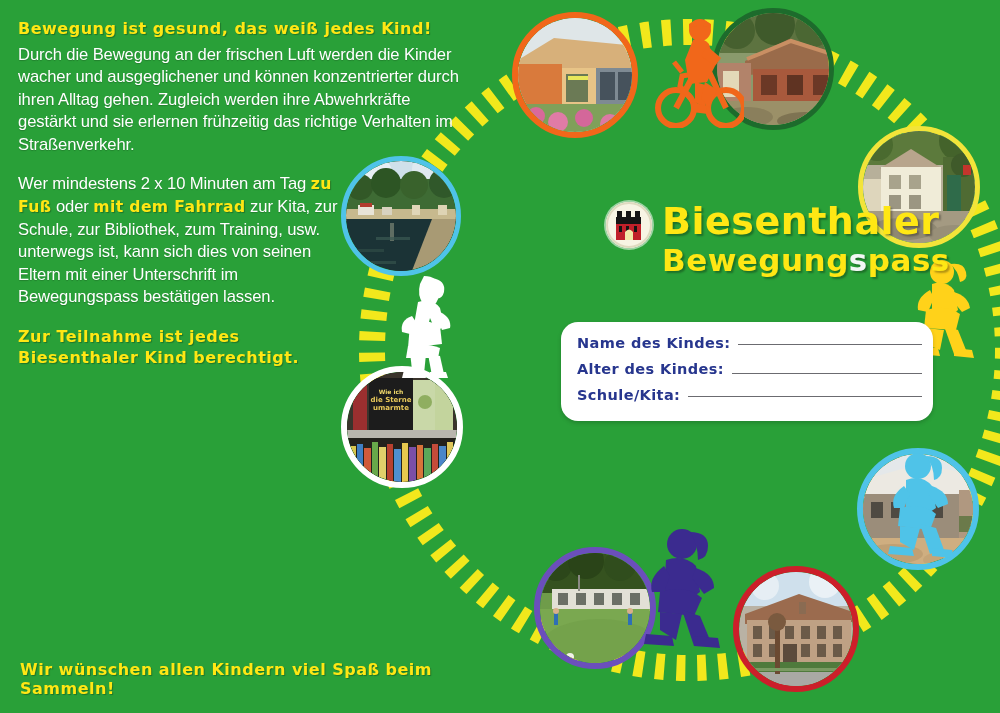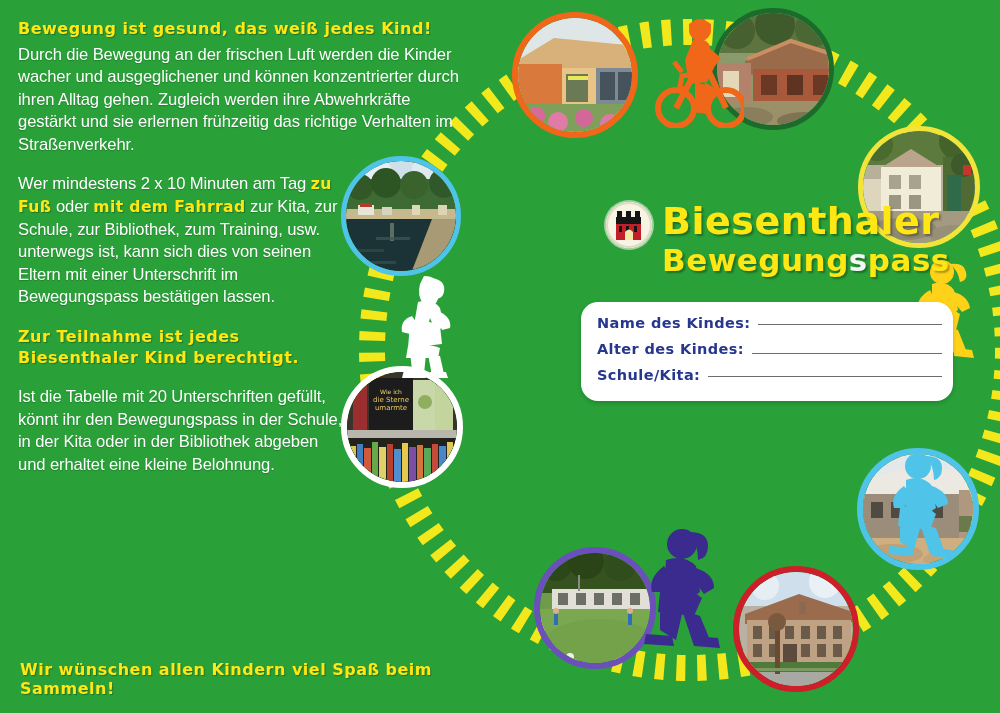--- a/index.html
+++ b/index.html
@@ -114,27 +114,26 @@
     text-shadow: 2px 2px 2px rgba(0,0,0,.30);
     white-space: nowrap;
     margin-left: 40px;
   }
   .title-line2 .sp-s { color: #f2f7f5; }
 
   
   .formcard {
     position: absolute;
     left: 561px;
-    top: 302px;
+    top: 322px;
     width: 372px;
     height: 99px;
     background: #ffffff;
     border-radius: 17px;
     box-shadow: 0 2px 4px rgba(0,0,0,.18);
-    margin-left: 20px;
   }
   .formrow {
     position: absolute;
     left: 16px;
     display: flex;
     align-items: baseline;
     width: 345px;
   }
   .formrow:nth-of-type(1) { top: 13px; }
   .formrow:nth-of-type(2) { top: 39px; align-items: flex-end; }
@@ -161,20 +160,21 @@
     position: absolute;
     border-radius: 50%;
     overflow: hidden;
     box-sizing: border-box;
   }
   .photo .inner {
     position: absolute;
     inset: 0;
     border-radius: 50%;
     overflow: hidden;
+    font-weight: bold;
   }
 </style>
 </head>
 <body>
 
 <div class="poster">
 
   <svg class="track" viewBox="0 0 1000 713" xmlns="http://www.w3.org/2000/svg">
     <defs>
       <clipPath id="posterclip">
@@ -524,19 +524,18 @@
       <span class="headline">Bewegung ist gesund, das weiß jedes Kind!</span><span>Durch die Bewegung an der frischen Luft werden die Kinder wacher und ausgeglichener und können konzentrierter durch ihren Alltag gehen. Zugleich werden ihre Abwehrkräfte gestärkt und sie erlernen frühzeitig das richtige Verhalten im Straßenverkehr.</span>
     </p>
 
     <p class="para mid"><span>Wer mindestens 2 x 10 Minuten am Tag </span><span class="hl">zu Fuß</span><span> oder </span><span class="hl">mit dem Fahrrad</span><span> zur Kita, zur Schule, zur Bibliothek, zum Training, usw. unterwegs ist, kann sich dies von seinen Eltern mit einer Unterschrift im Bewegungspass bestätigen lassen.</span>
     </p>
 
     <p class="para mid">
       <span class="headline">Zur Teilnahme ist jedes Biesenthaler Kind berechtigt.</span>
     </p>
 
-    <p class="para mid">Ist die Tabelle mit 20 Unterschriften gefüllt, könnt ihr den Bewegungspass in der Schule, in der Kita oder in der Bibliothek abgeben und erhaltet eine kleine Belohnung.</p>
 
   </div>
 
   <div class="closing">Wir wünschen allen Kindern viel Spaß beim Sammeln!</div>
 
 </div>
 
 </body></html>

